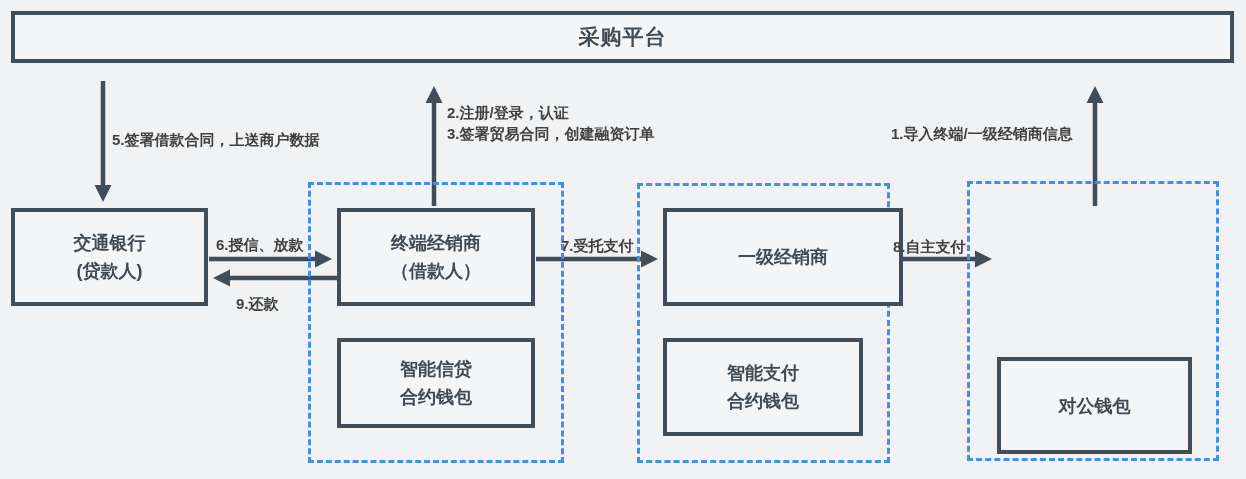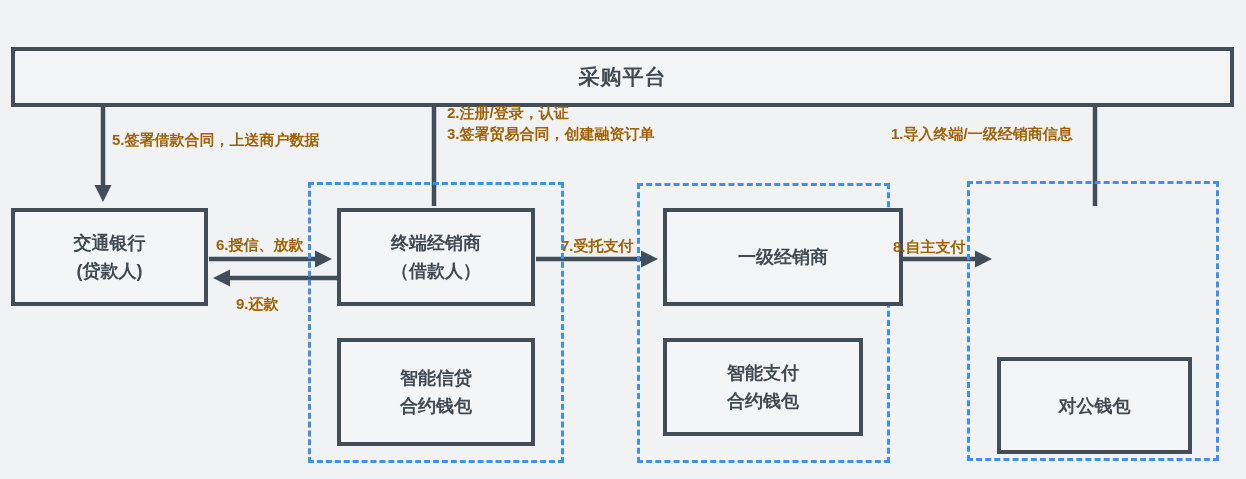--- a/index.html
+++ b/index.html
@@ -23,47 +23,46 @@
     background: #f4f5f7;
     display: flex;
     flex-direction: column;
     align-items: center;
     justify-content: center;
     text-align: center;
     font-weight: bold;
     color: #3f4a55;
   }
   .box.platform {
-    left: 11px; top: 11px; width: 1223px; height: 60px;
+    left: 11px; top: 11px; width: 1223px; height: 52px;
     font-size: 21px;
     letter-spacing: 1px;
-    margin-top: 36px;
   }
   .box .bline { line-height: 28px; font-size: 18px; white-space: nowrap; }
   .box.bank     { left: 11px;  top: 208px; width: 197px; height: 98px; }
   .box.terminal { left: 337px; top: 208px; width: 198px; height: 98px; }
   .box.dealer   { left: 663px; top: 208px; width: 240px; height: 98px; }
   .box.core     { left: 997px; top: 208px; width: 195px; height: 98px; }
-  .box.wallet1  { left: 337px; top: 338px; width: 198px; height: 108px; }
+  .box.wallet1  { left: 337px; top: 338px; width: 198px; height: 90px; }
   .box.wallet2  { left: 663px; top: 338px; width: 200px; height: 98px; }
   .box.wallet3  { left: 997px; top: 337px; width: 195px; height: 97px; margin-top: 20px; }
   .dashed {
     position: absolute;
     box-sizing: border-box;
     border: 3px dashed #3f90ee;
     background: transparent;
   }
   .dashed.g1 { left: 308px; top: 182px; width: 256px; height: 281px; }
   .dashed.g2 { left: 637px; top: 183px; width: 253px; height: 280px; }
   .dashed.g3 { left: 967px; top: 181px; width: 252px; height: 280px; }
   .edge-label {
     position: absolute;
     font-size: 15px;
     font-weight: bold;
-    color: #a16207;
+    color: #404040;
     white-space: nowrap;
     line-height: 21px;
   }
   .lbl-e5  { left: 112px; top: 129px; }
   .lbl-e23 { left: 447px; top: 102px; }
   .lbl-e1  { left: 891px; top: 123px; }
   .lbl-e6  { left: 216px; top: 234px; text-align: center; }
   .lbl-e9  { left: 236px; top: 293px; }
   .lbl-e7  { left: 561px; top: 235px; }
   .lbl-e8  { left: 893px; top: 236px; }

